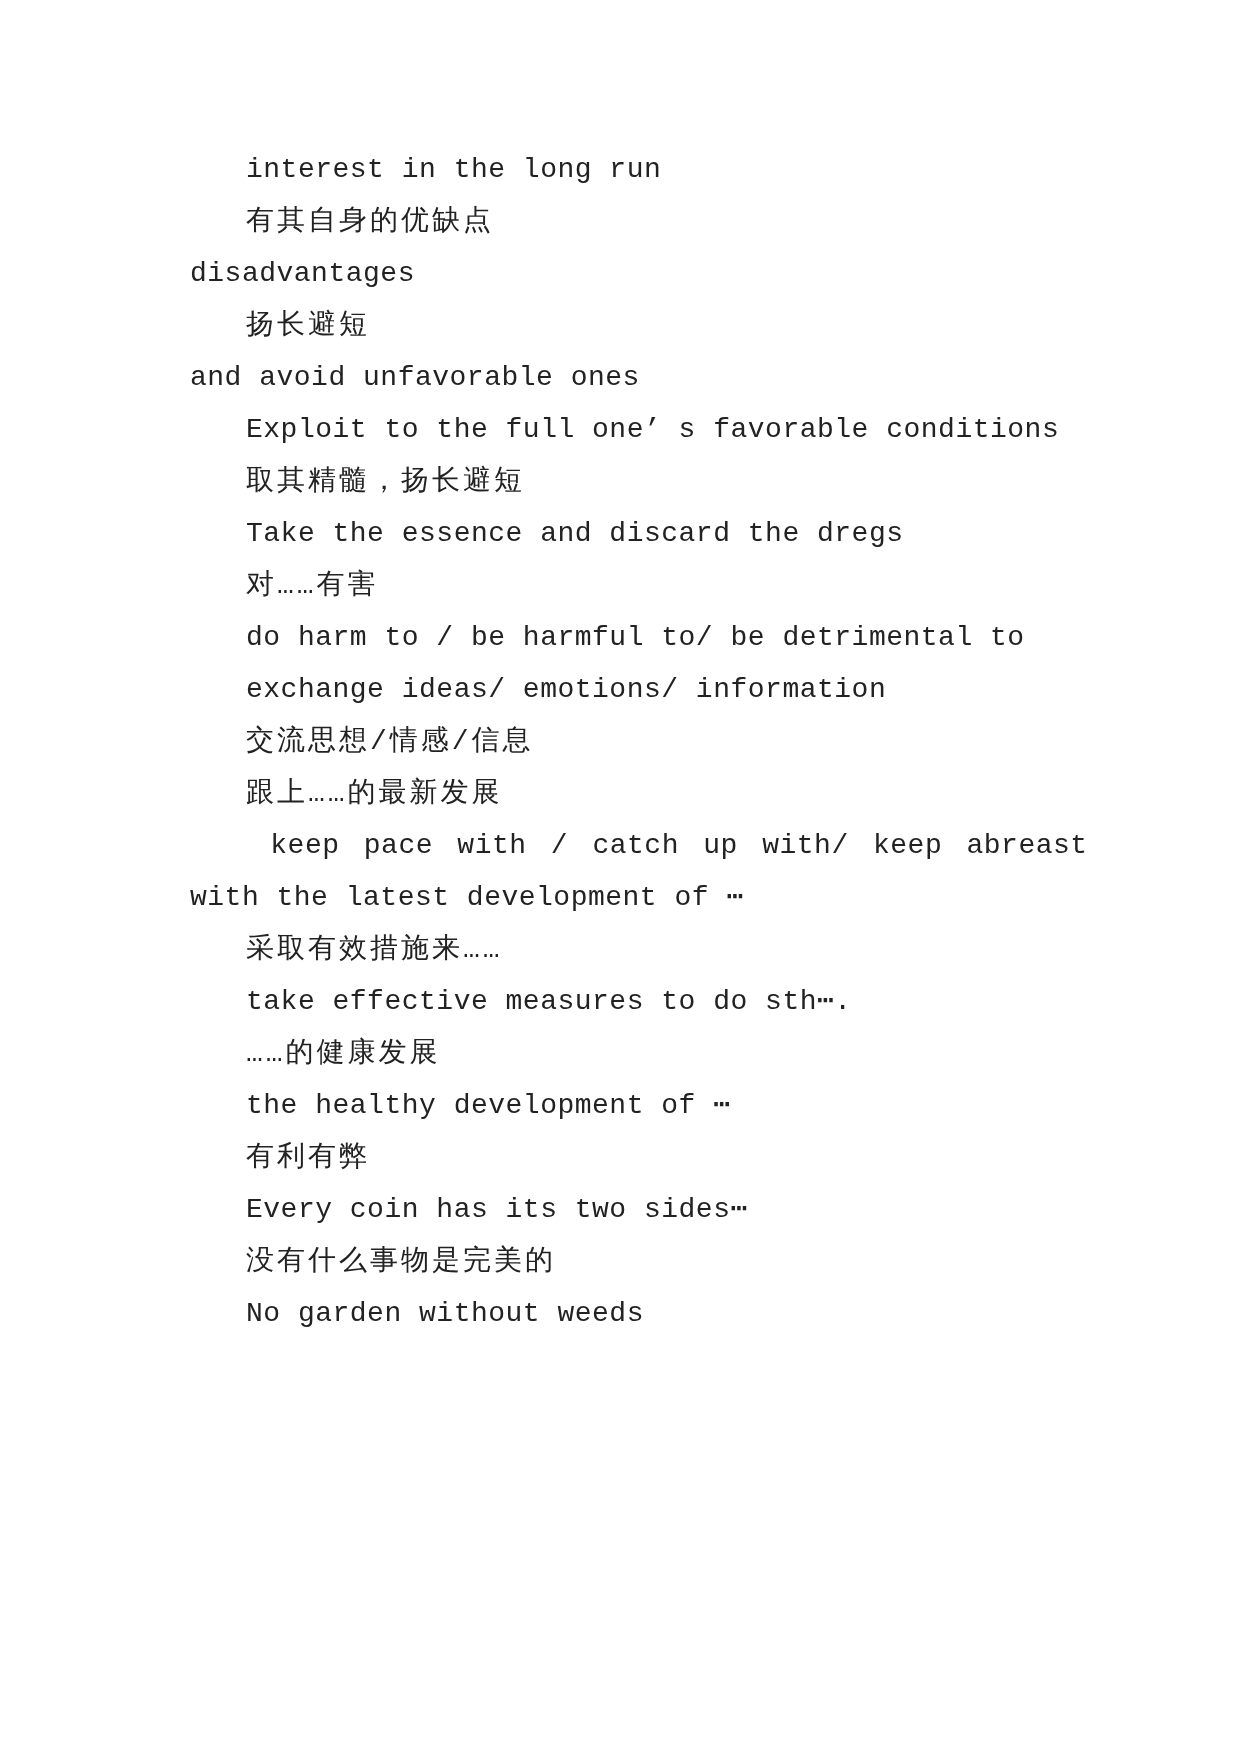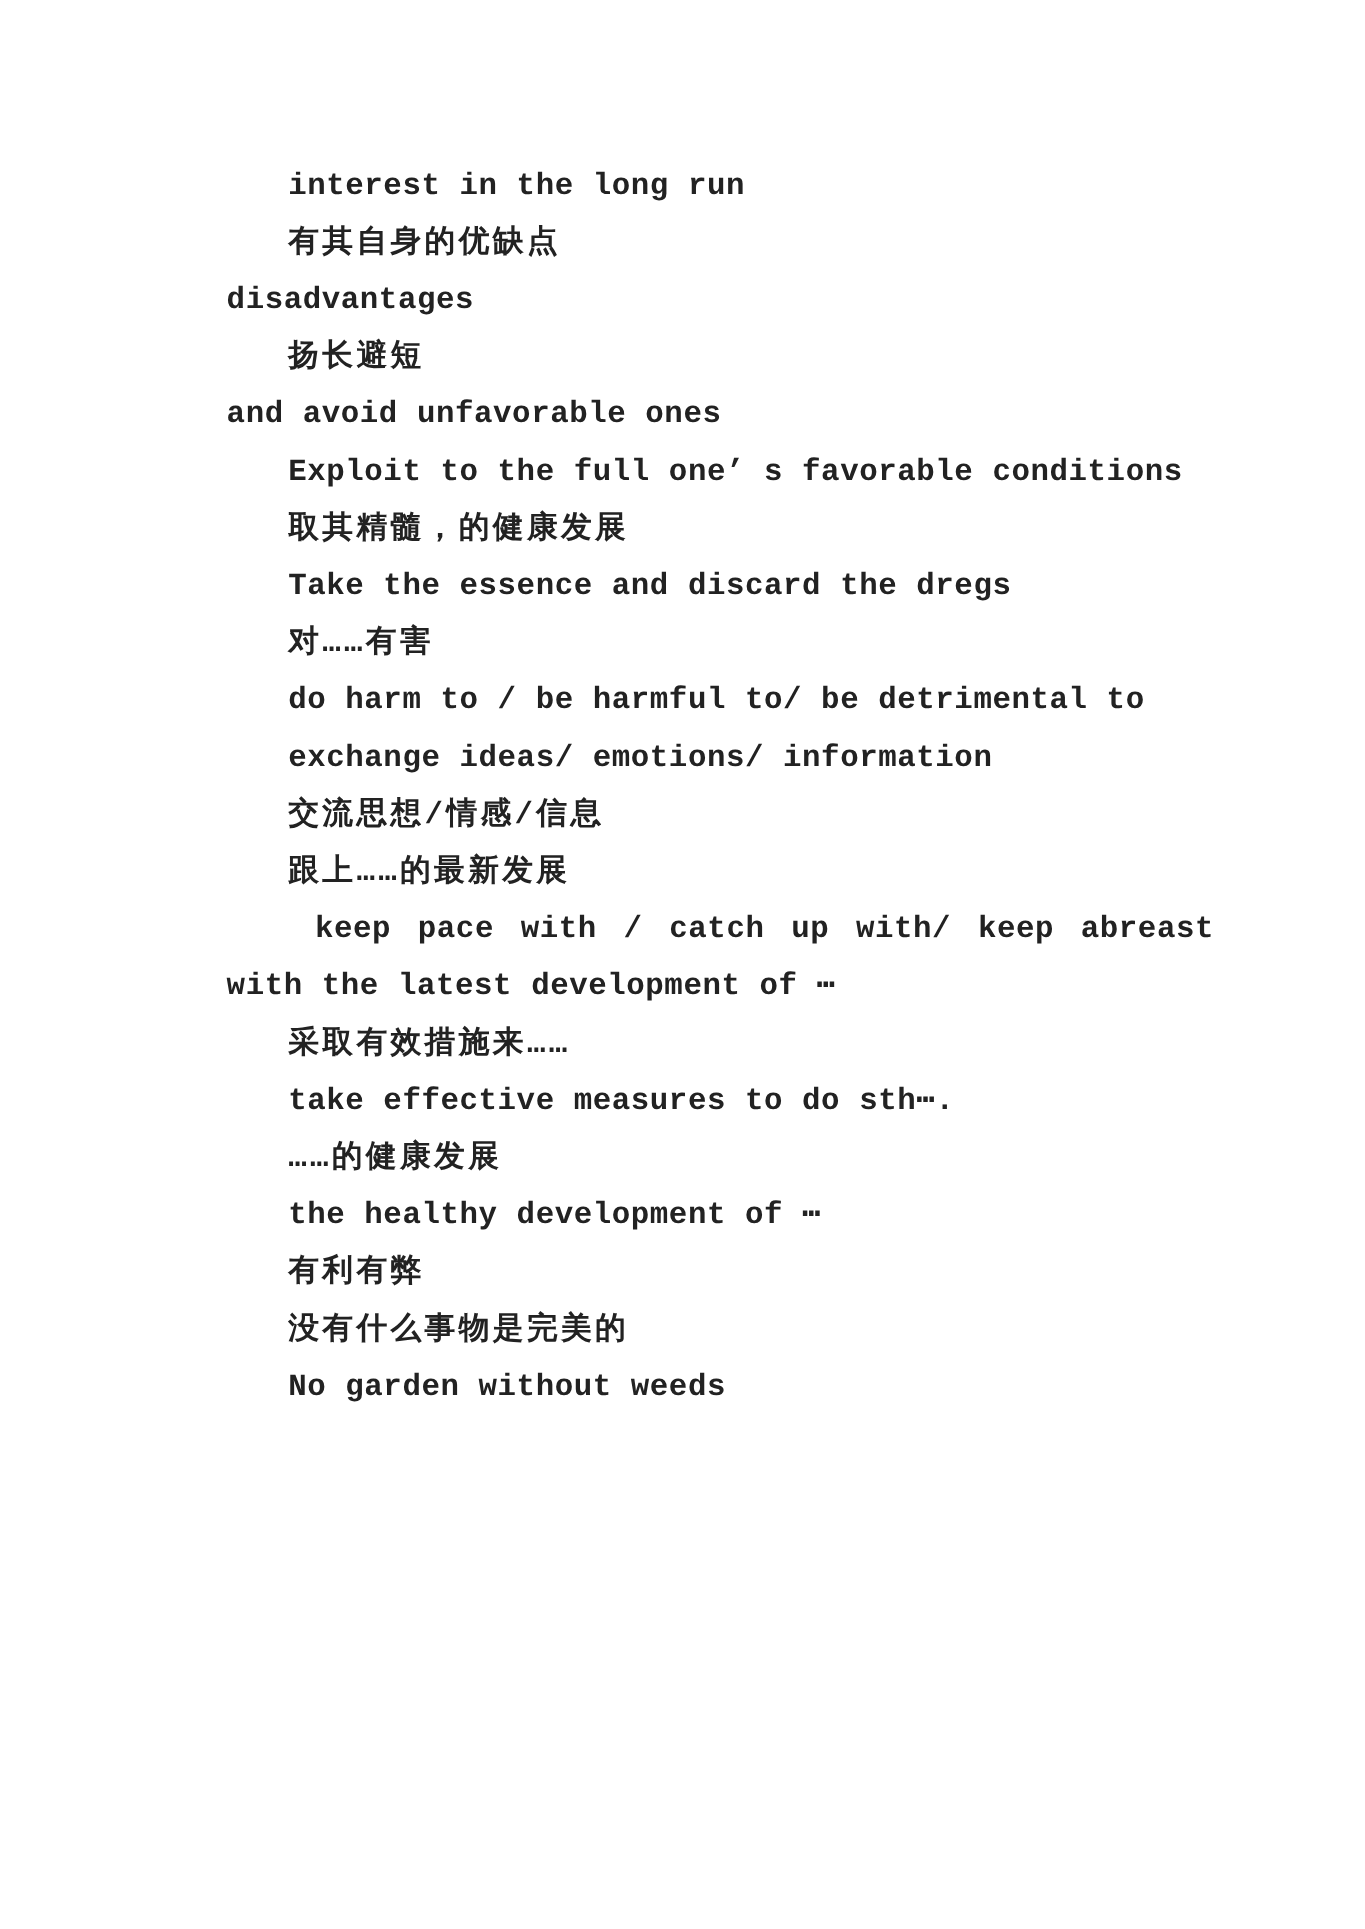--- a/index.html
+++ b/index.html
@@ -17,23 +17,22 @@
     color: #222222;
   }
   .content {
     padding: 144px 60px 0 190px;
     font-size: 28px;
     line-height: 52px;
   }
   .line {
     white-space: pre;
     height: 52px;
-    font-weight: 700;
+    font-weight: 400;
     letter-spacing: 0.5px;
-    margin-left: 16px;
   }
   .indent {
     padding-left: 56px;
   }
   .justified {
     word-spacing: 0.25em;
   }
   .cjk {
     letter-spacing: 3px;
   }
@@ -42,30 +41,31 @@
 <body>
 
 <div class="page">
   <div class="content">
     <div class="line indent">interest in the long run</div>
     <div class="line indent cjk">有其自身的优缺点</div>
     <div class="line">disadvantages</div>
     <div class="line indent cjk">扬长避短</div>
     <div class="line">and avoid unfavorable ones</div>
     <div class="line indent">Exploit to the full one’ s favorable conditions</div>
-    <div class="line indent cjk">取其精髓，的健康发展</div>
+    <div class="line indent cjk">取其精髓，扬长避短</div>
     <div class="line indent">Take the essence and discard the dregs</div>
     <div class="line indent cjk">对……有害</div>
     <div class="line indent">do harm to / be harmful to/ be detrimental to</div>
     <div class="line indent">exchange ideas/ emotions/ information</div>
     <div class="line indent cjk">交流思想/情感/信息</div>
     <div class="line indent cjk">跟上……的最新发展</div>
     <div class="line indent justified"> keep pace with / catch up with/ keep abreast</div>
     <div class="line">with the latest development of ⋯</div>
     <div class="line indent cjk">采取有效措施来……</div>
     <div class="line indent">take effective measures to do sth⋯.</div>
     <div class="line indent cjk">……的健康发展</div>
     <div class="line indent">the healthy development of ⋯</div>
     <div class="line indent cjk">有利有弊</div>
+    <div class="line indent">Every coin has its two sides⋯</div>
     <div class="line indent cjk">没有什么事物是完美的</div>
     <div class="line indent">No garden without weeds</div>
   </div>
 </div>
 
 </body></html>

